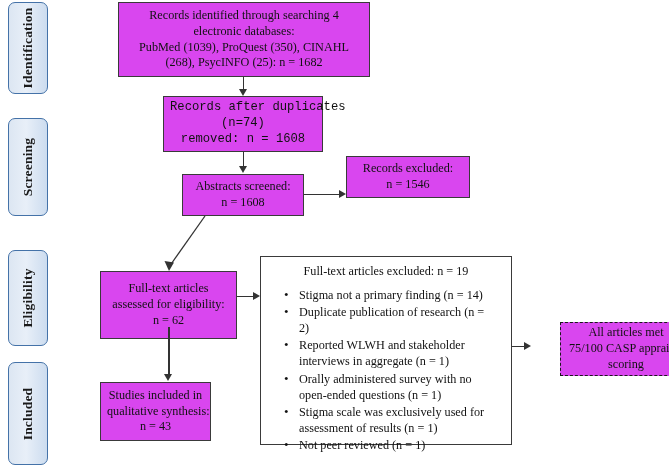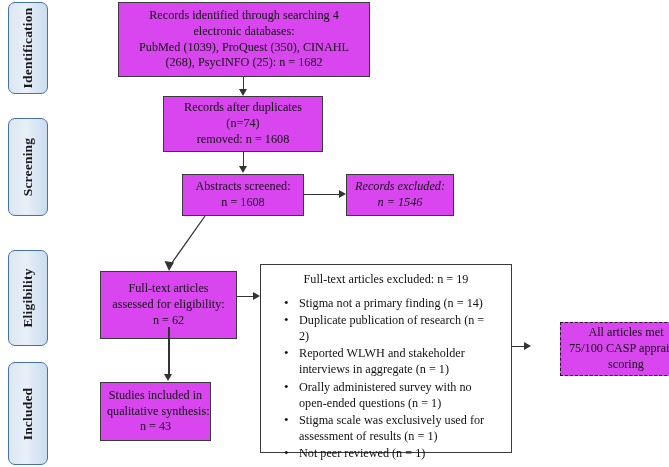--- a/index.html
+++ b/index.html
@@ -157,42 +157,42 @@
       <div>Records identified through searching 4</div>
       <div>electronic databases:</div>
       <div>PubMed (1039), ProQuest (350), CINAHL</div>
       <div>(268), PsycINFO (25): n = 1682</div>
     </div>
   </div>
 
   <div class="conn vline" style="left:243px; top:77px; height:14px;"></div>
   <div class="arrow-down" style="left:239px; top:89px;"></div>
 
-  <div class="box" style="left:163px; top:96px; width:160px; height:56px;">
+  <div class="box" style="left:163px; top:96px; width:160px; height:56px;font-family:Liberation Mono, monospace;">
     <div class="box-lines">
       <div>Records after duplicates</div>
       <div>(n=74)</div>
       <div>removed: n = 1608</div>
     </div>
   </div>
 
   <div class="conn vline" style="left:243px; top:152px; height:16px;"></div>
   <div class="arrow-down" style="left:239px; top:166px;"></div>
 
   <div class="box" style="left:182px; top:174px; width:122px; height:42px;">
     <div class="box-lines">
       <div>Abstracts screened:</div>
       <div>n = 1608</div>
     </div>
   </div>
 
   <div class="conn hline" style="left:304px; top:194px; width:36px;"></div>
   <div class="arrow-right" style="left:339px; top:190px;"></div>
 
-  <div class="box" style="left:346px; top:174px; width:108px; height:42px;font-style:italic;">
+  <div class="box" style="left:346px; top:156px; width:124px; height:42px;">
     <div class="box-lines">
       <div>Records excluded:</div>
       <div>n = 1546</div>
     </div>
   </div>
 
   <div class="box" style="left:100px; top:271px; width:137px; height:68px;">
     <div class="box-lines">
       <div>Full-text articles</div>
       <div>assessed for eligibility:</div>
@@ -207,21 +207,21 @@
   <div class="arrow-down" style="left:164px; top:374px;"></div>
 
   <div class="box" style="left:100px; top:382px; width:111px; height:59px;">
     <div class="box-lines">
       <div>Studies included in</div>
       <div>qualitative synthesis:</div>
       <div>n = 43</div>
     </div>
   </div>
 
-  <div class="excl-box" style="left:260px; top:264px; width:252px; height:189px;">
+  <div class="excl-box" style="left:260px; top:256px; width:252px; height:189px;">
     <div class="excl-title">Full-text articles excluded: n = 19</div>
     <ul class="excl-list">
       <li>Stigma not a primary finding (n = 14)</li>
       <li>Duplicate publication of research (n = 2)</li>
       <li>Reported WLWH and stakeholder interviews in aggregate (n = 1)</li>
       <li>Orally administered survey with no open-ended questions (n = 1)</li>
       <li>Stigma scale was exclusively used for assessment of results (n = 1)</li>
       <li>Not peer reviewed (n = 1)</li>
     </ul>
   </div>

